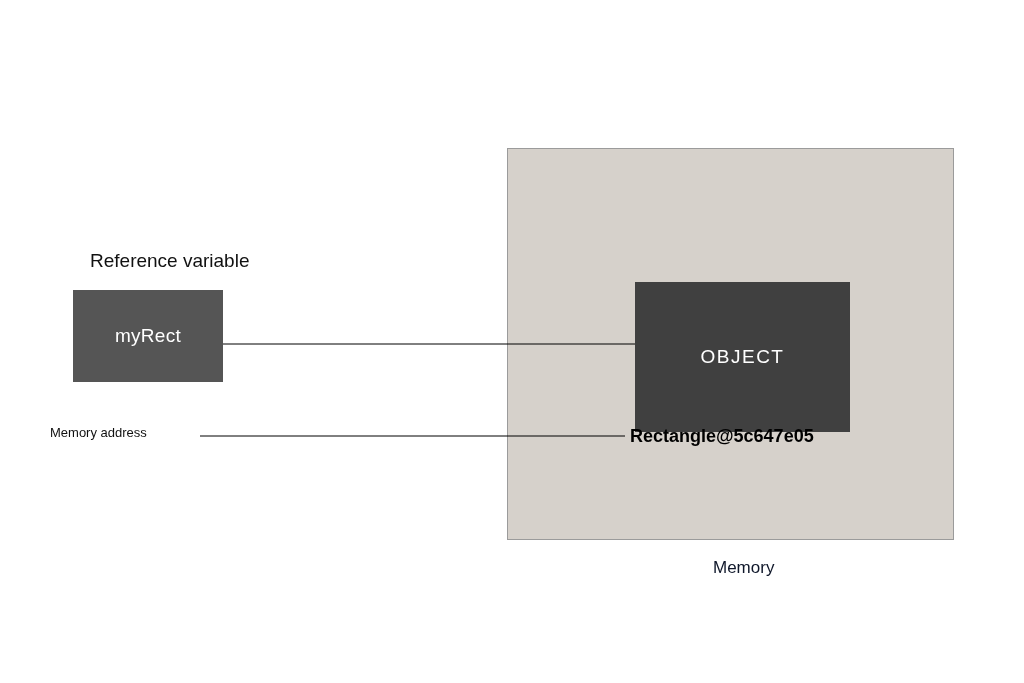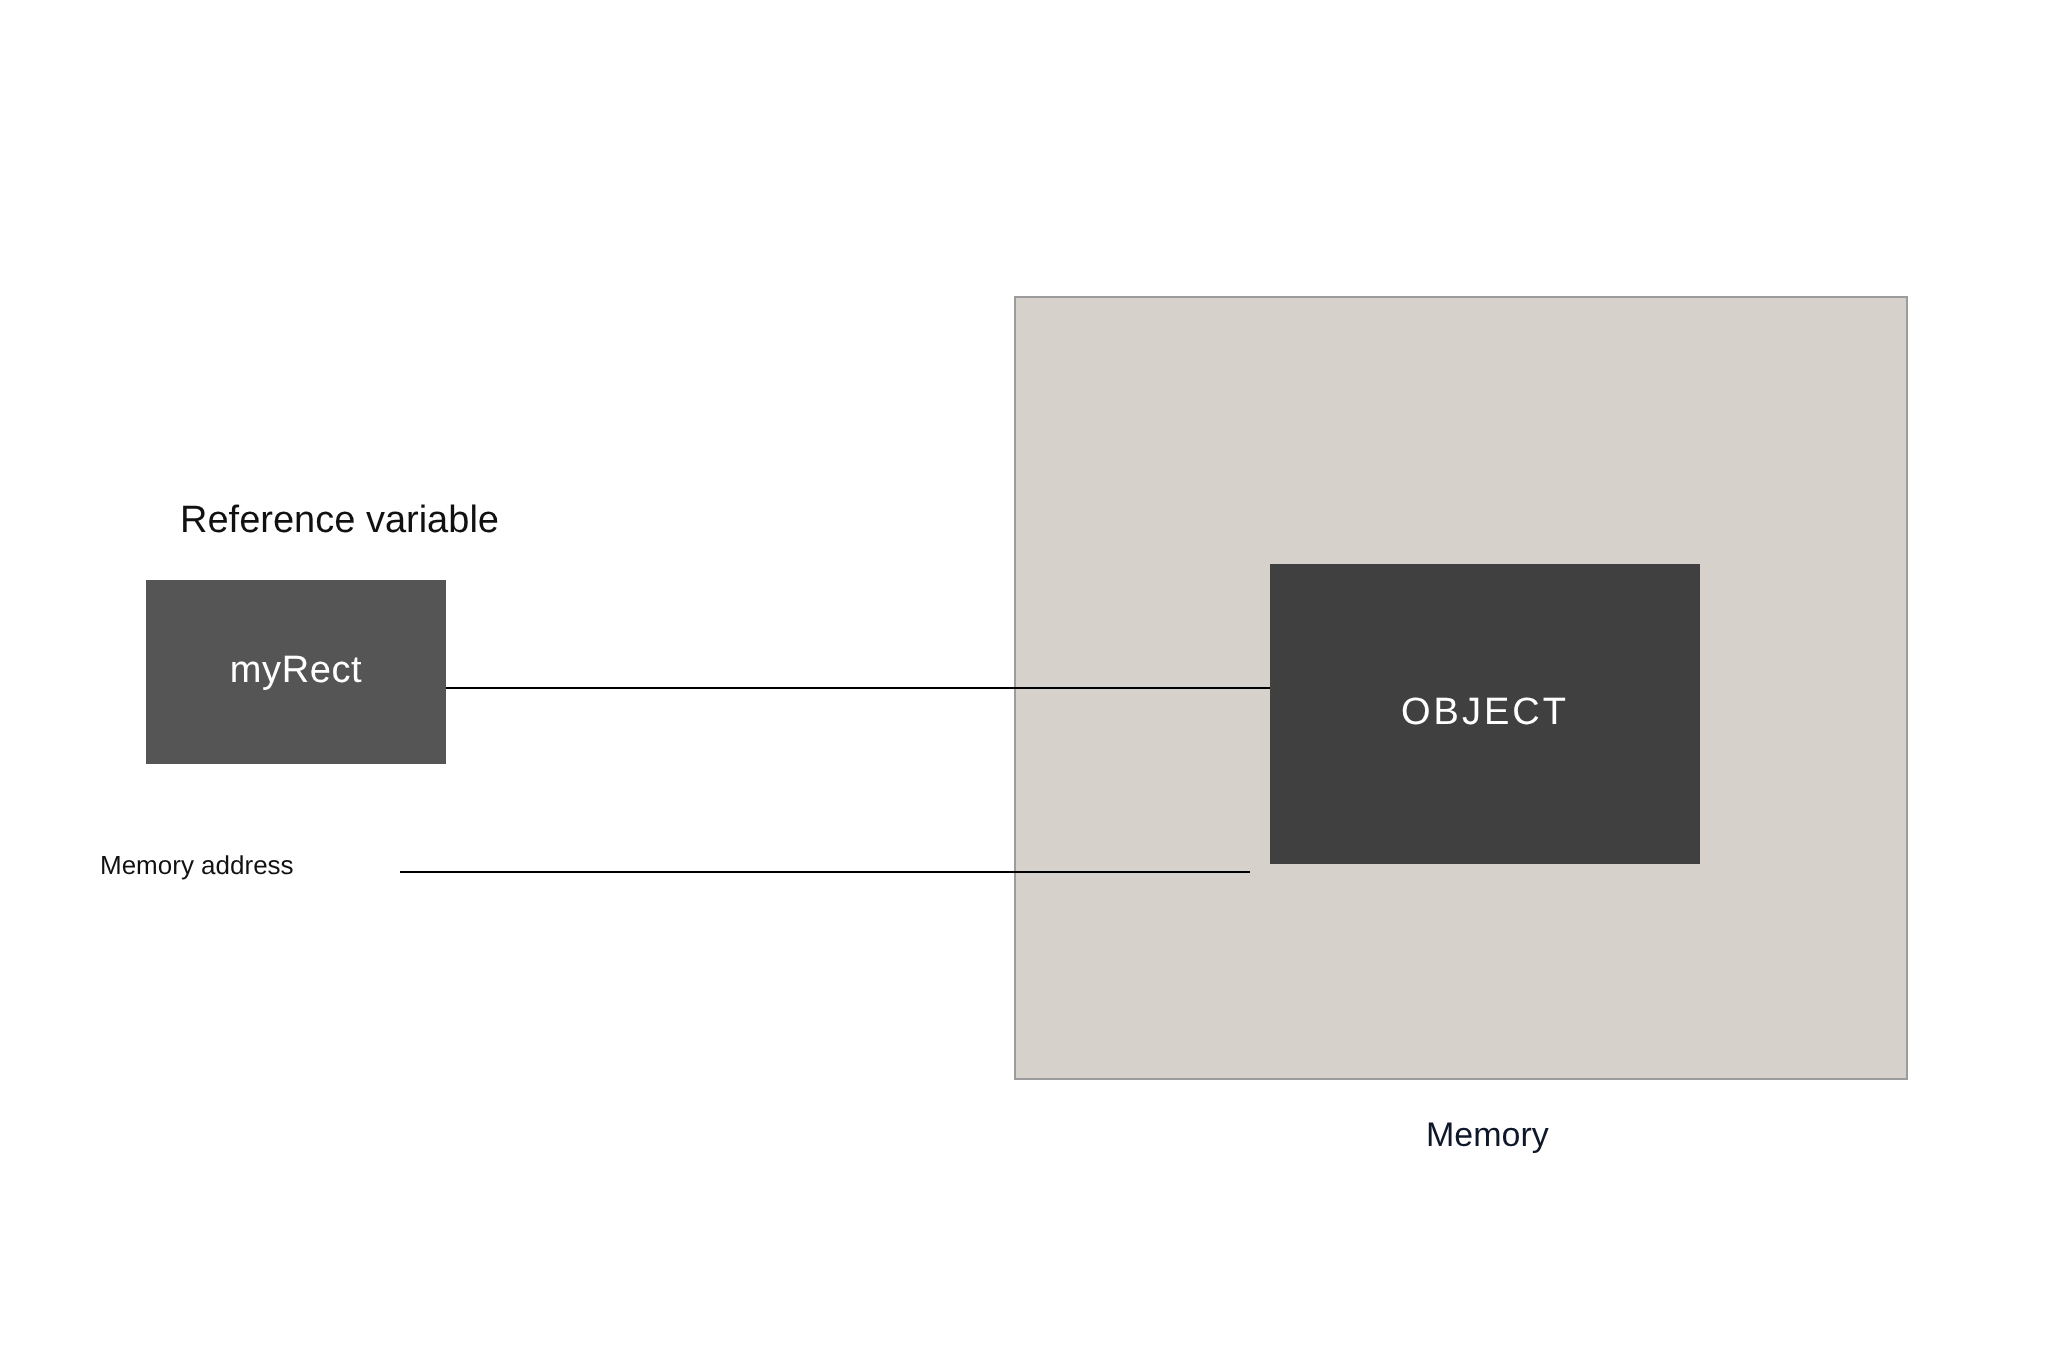--- a/index.html
+++ b/index.html
@@ -107,20 +107,21 @@
   </div>
 
   <div class="mem-label">Memory address</div>
 
   <div class="memory-outer"></div>
 
   <div class="object-box">
     <span>OBJECT</span>
   </div>
 
+  <div class="address">Rectangle@5c647e05</div>
 
   <div class="memory-caption">Memory</div>
 
   <svg class="lines">
     <line x1="223" y1="344" x2="635" y2="344" stroke="#000" stroke-width="1"></line>
     <line x1="200" y1="436" x2="625" y2="436" stroke="#000" stroke-width="1"></line>
   </svg>
 
 </div>
 

